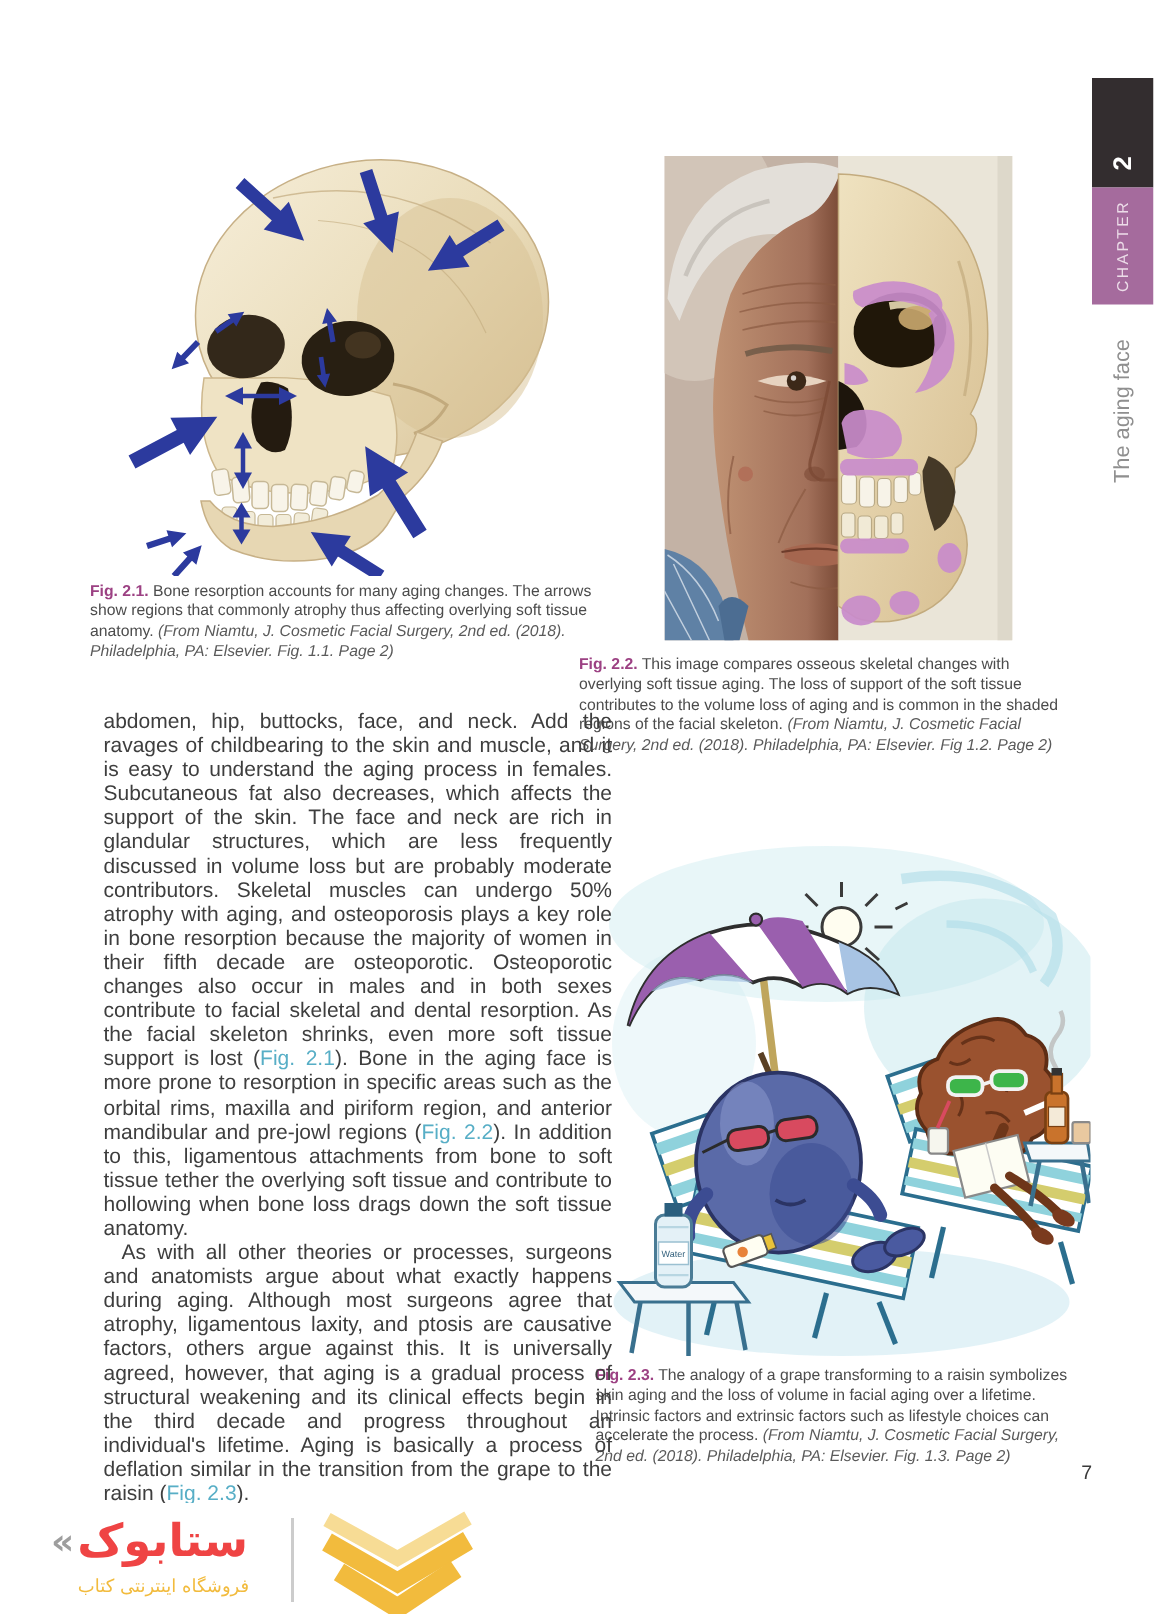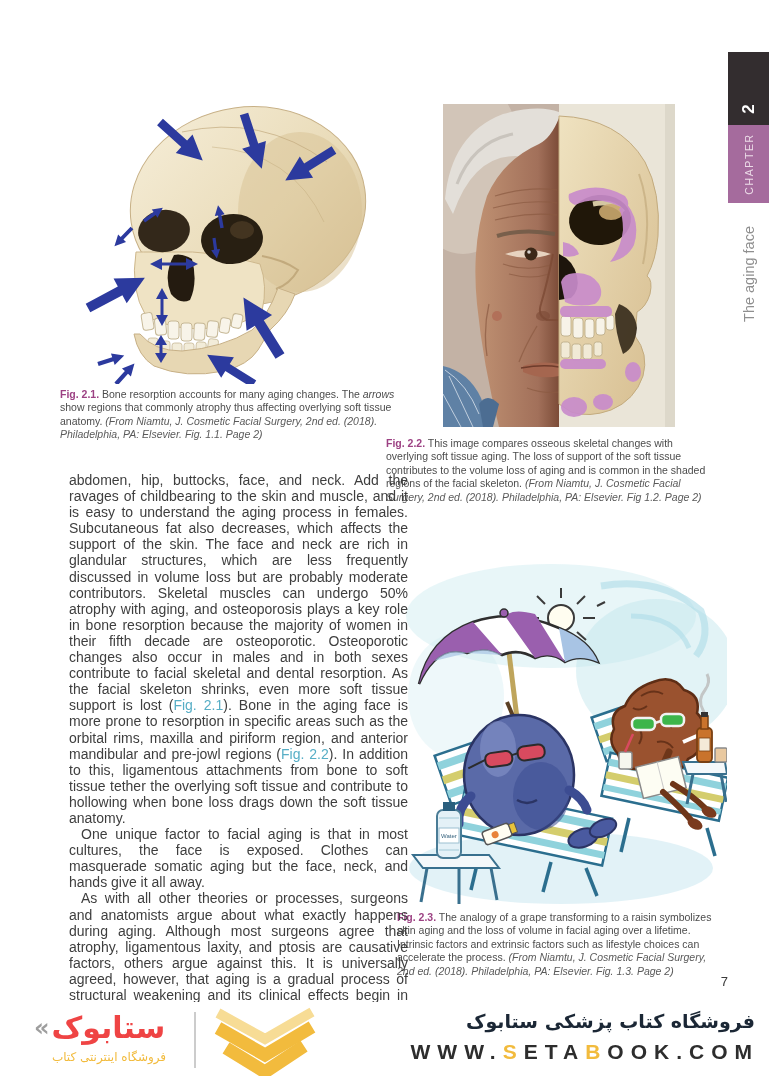--- a/index.html
+++ b/index.html
@@ -19,21 +19,21 @@
   .fig-skull{position:absolute;left:62px;top:92px;width:318px;height:292px;}
   .fig-face{position:absolute;left:443px;top:104px;width:232px;height:323px;}
   .fig-cartoon{position:absolute;left:401px;top:556px;width:326px;height:350px;}
   
   .caption{position:absolute;font-size:10.5px;line-height:13.4px;color:#4c4c4c;text-align:left;}
   .cap1{left:60px;top:388px;width:336px;}
   .cap2{left:386px;top:437px;width:329px;}
   .cap3{left:397px;top:911px;width:329px;}
   .cap-label{color:#9c4183;font-weight:bold;margin-top:31px;}
   .cap-cite{font-style:italic;color:#5a5a5a;margin-top:40px;}
-  .cap-it{font-style:italic;}
+  .cap-it{}
   
   .bodytext{position:absolute;left:69px;top:472px;width:339px;font-size:14px;line-height:16.1px;
             color:#3e3e3e;text-align:justify;}
   .bodytext p{margin:0;}
   .bodytext p.ind{text-indent:12px;}
   .figlink{color:#57aec6;}
   .pagenum{position:absolute;left:704px;top:974px;width:24px;text-align:right;
            font-size:13px;color:#3a3a3a;}
   
   .footer{position:absolute;left:0;top:1002px;width:769px;height:78px;background:#fff;}
@@ -409,29 +409,26 @@
 </div>
 
 <div class="caption cap1"><span class="cap-label">Fig. 2.1.</span><span> Bone resorption accounts for many aging changes. The </span><span class="cap-it">arrows</span><span> show regions that commonly atrophy thus affecting overlying soft tissue anatomy. </span><span class="cap-cite">(From Niamtu, J. Cosmetic Facial Surgery, 2nd ed. (2018). Philadelphia, PA: Elsevier. Fig. 1.1. Page 2)</span></div>
 
 <div class="caption cap2"><span class="cap-label">Fig. 2.2.</span><span> This image compares osseous skeletal changes with overlying soft tissue aging. The loss of support of the soft tissue contributes to the volume loss of aging and is common in the shaded regions of the facial skeleton. </span><span class="cap-cite">(From Niamtu, J. Cosmetic Facial Surgery, 2nd ed. (2018). Philadelphia, PA: Elsevier. Fig 1.2. Page 2)</span></div>
 
 <div class="caption cap3"><span class="cap-label">Fig. 2.3.</span><span> The analogy of a grape transforming to a raisin symbolizes skin aging and the loss of volume in facial aging over a lifetime. Intrinsic factors and extrinsic factors such as lifestyle choices can accelerate the process. </span><span class="cap-cite">(From Niamtu, J. Cosmetic Facial Surgery, 2nd ed. (2018). Philadelphia, PA: Elsevier. Fig. 1.3. Page 2)</span></div>
 
 <div class="bodytext">
   <p><span>abdomen, hip, buttocks, face, and neck. Add the ravages of childbearing to the skin and muscle, and it is easy to understand the aging process in females. Subcutaneous fat also decreases, which affects the support of the skin. The face and neck are rich in glandular structures, which are less frequently discussed in volume loss but are probably moderate contributors. Skeletal muscles can undergo 50% atrophy with aging, and osteoporosis plays a key role in bone resorption because the majority of women in their fifth decade are osteoporotic. Osteoporotic changes also occur in males and in both sexes contribute to facial skeletal and dental resorption. As the facial skeleton shrinks, even more soft tissue support is lost (</span><span class="figlink">Fig. 2.1</span><span>). Bone in the aging face is more prone to resorption in specific areas such as the orbital rims, maxilla and piriform region, and anterior mandibular and pre-jowl regions (</span><span class="figlink">Fig. 2.2</span><span>). In addition to this, ligamentous attachments from bone to soft tissue tether the overlying soft tissue and contribute to hollowing when bone loss drags down the soft tissue anatomy.</span></p>
-  <p class="ind"><span>One unique factor to facial aging is that in most cultures, the face is exposed. Clothes can masquerade somatic aging but the face, neck, and hands give it all away.</span></p>
   <p class="ind"><span>As with all other theories or processes, surgeons and anatomists argue about what exactly happens during aging. Although most surgeons agree that atrophy, ligamentous laxity, and ptosis are causative factors, others argue against this. It is universally agreed, however, that aging is a gradual process of structural weakening and its clinical effects begin in the third decade and progress throughout an individual's lifetime. Aging is basically a process of deflation similar in the transition from the grape to the raisin (</span><span class="figlink">Fig. 2.3</span><span>).</span></p>
 </div>
 
 <div class="pagenum">7</div>
 
 <div class="footer">
-  <div class="store-title">فروشگاه کتاب پزشکی ستابوک</div>
-  <div class="store-url"><span>WWW.</span><span class="gold">S</span><span>ETA</span><span class="gold">B</span><span>OOK.COM</span></div>
   <div class="logo">
     <div class="logo-word">
       <span class="guil">«</span>
         <span class="g">بوک</span>
         <span class="y">ستا</span>
     </div>
     <div class="logo-tag">فروشگاه اینترنتی کتاب</div>
     <div class="logo-div"></div>
     <div class="logo-mark">
       <svg width="118" height="70" viewBox="0 0 118 70">

